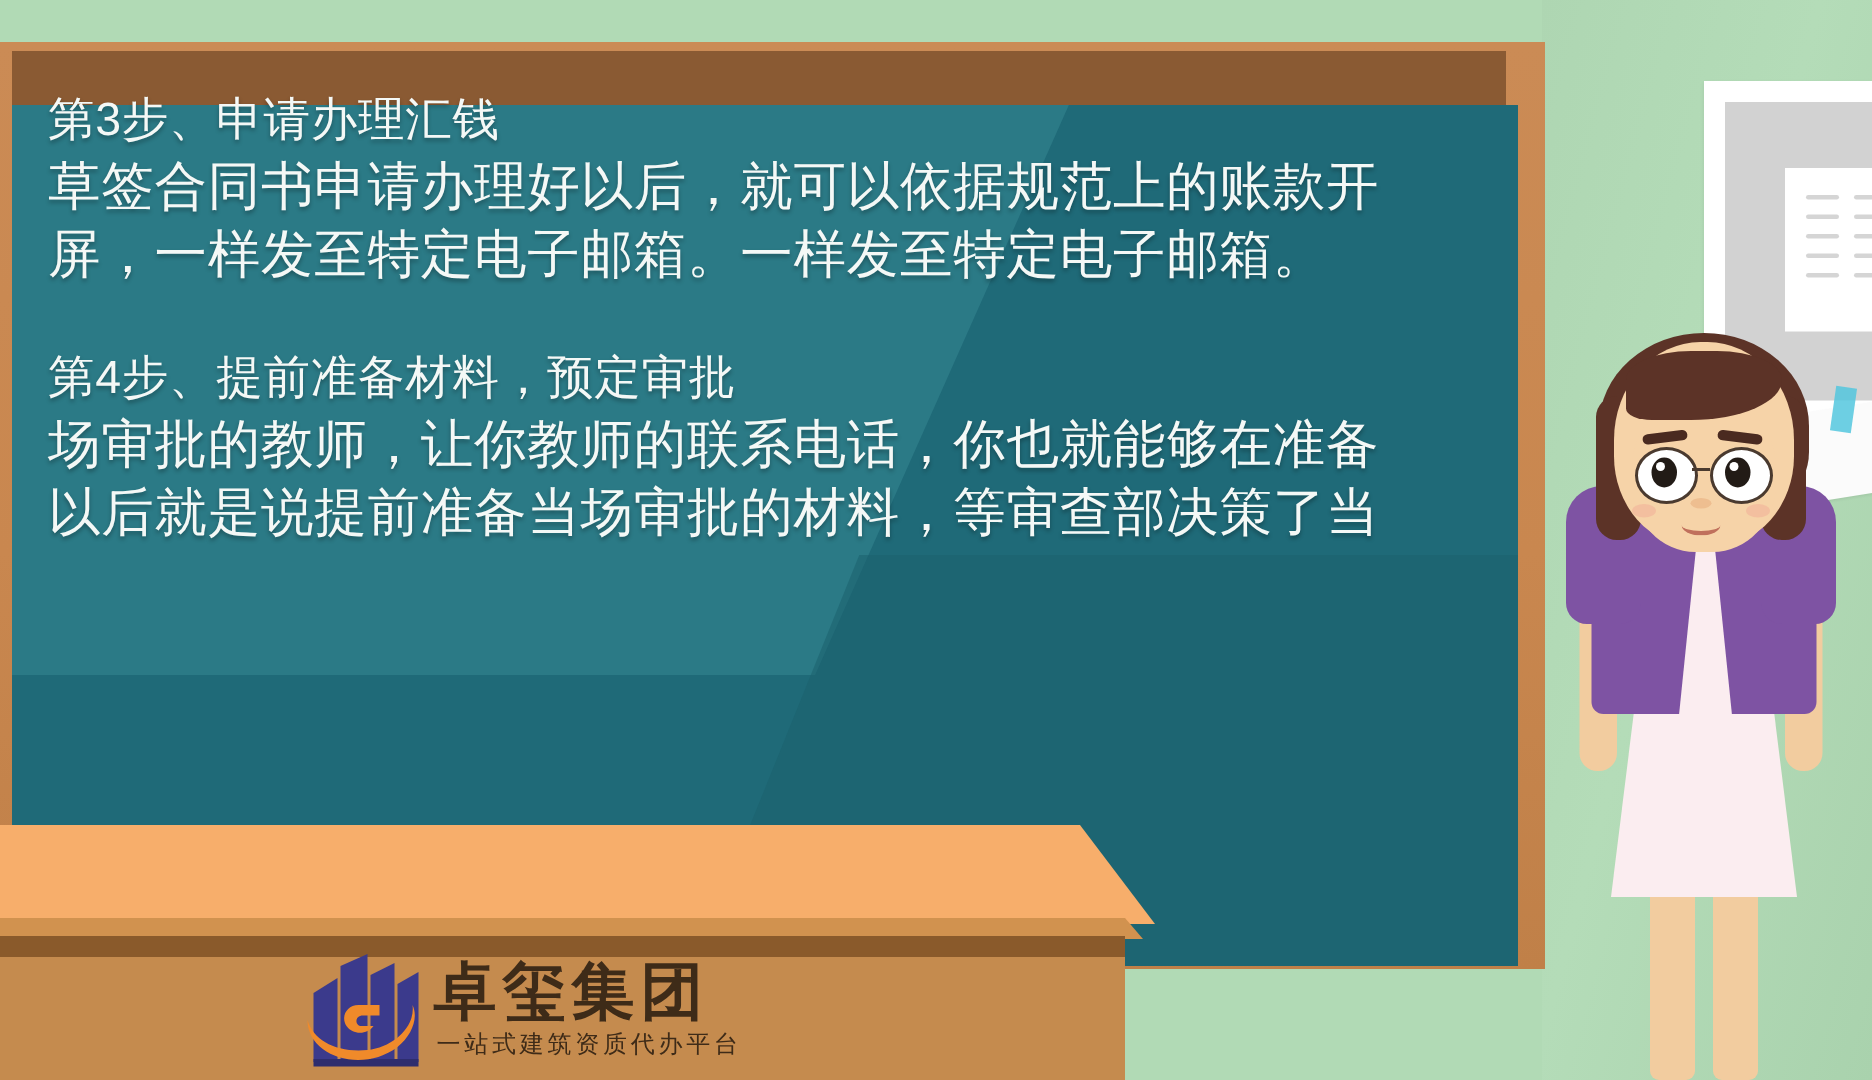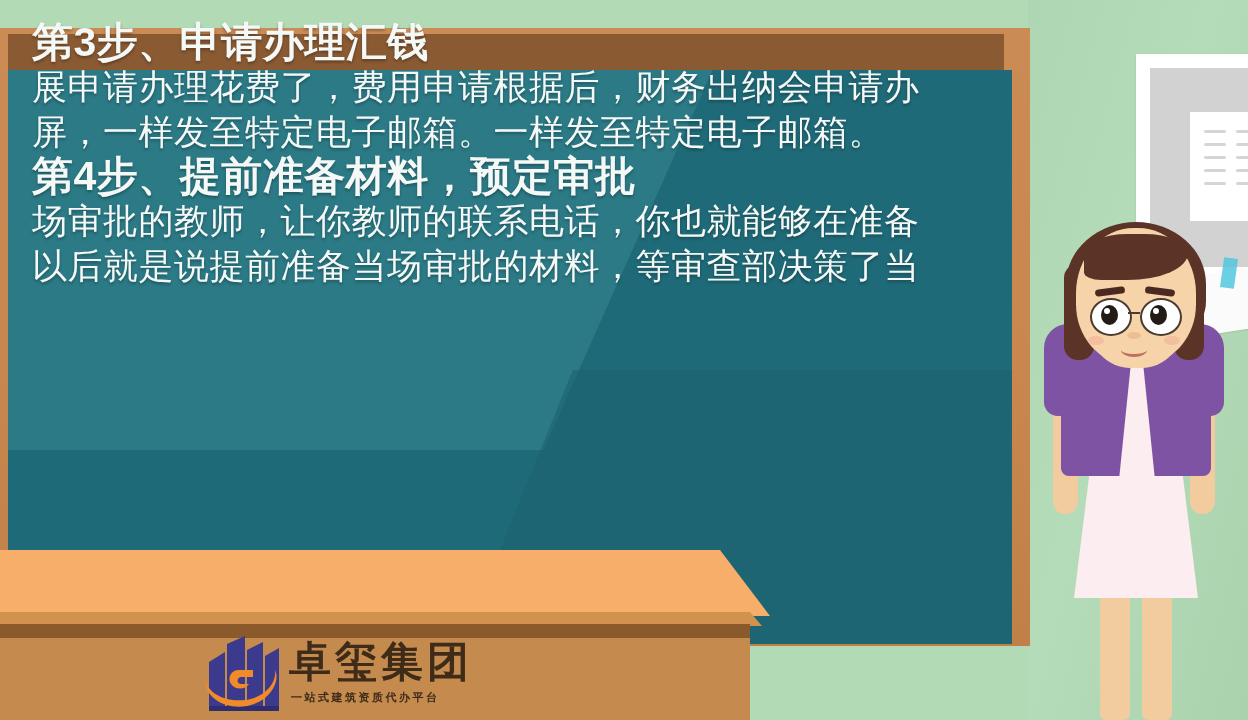--- a/index.html
+++ b/index.html
@@ -160,23 +160,24 @@
     text-shadow: 0 2px 3px rgba(0,0,0,0.30);
   }
   .line {
     font-size: 35px;
     line-height: 45px;
     letter-spacing: 0.5px;
     white-space: nowrap;
     font-weight: 500;
   }
   .line.heading {
-    font-size: 41px;
+    font-size: 31px;
     line-height: 44px;
-    font-weight: 700;
+    font-weight: 400;
+    margin-top: 38px;
   }
 
   
   .desk-top {
     position: absolute;
     left: -20px;
     top: 550px;
     width: 790px;
     height: 66px;
     background: #F7AE6B;
@@ -239,26 +240,25 @@
     font-weight: 700;
     color: #3E2B18;
     letter-spacing: 4px;
     white-space: nowrap;
     font-family: Liberation Serif, serif;
   }
   .logo-tag {
     position: absolute;
     left: 2px;
     top: 54px;
-    font-size: 11px;
+    font-size: 16px;
     line-height: 18px;
     color: #3E2B18;
     letter-spacing: 2.5px;
     white-space: nowrap;
-    font-weight: bold;
   }
 
   
   .person {
     position: absolute;
     left: 1022px;
     top: 236px;
     width: 226px;
     height: 484px;
   }
@@ -521,21 +521,21 @@
     <div class="board-frame-inner">
       <div class="board">
         <div class="board-glow"></div>
         <div class="board-glow2"></div>
       </div>
     </div>
   </div>
 
   <div class="board-text">
     <div class="line heading">第3步、申请办理汇钱</div>
-    <div class="line">展申请办理花费了，费用申请根据后，财务出纳会申请办</div>
+    <div class="line">草签合同书申请办理好以后，就可以依据规范上的账款开</div>
     <div class="line">屏，一样发至特定电子邮箱。一样发至特定电子邮箱。</div>
     <div class="line heading">第4步、提前准备材料，预定审批</div>
     <div class="line">场审批的教师，让你教师的联系电话，你也就能够在准备</div>
     <div class="line">以后就是说提前准备当场审批的材料，等审查部决策了当</div>
   </div>
 
   <div class="desk-top"></div>
   <div class="desk-lip"></div>
   <div class="desk-shadow"></div>
   <div class="desk-body"></div>

